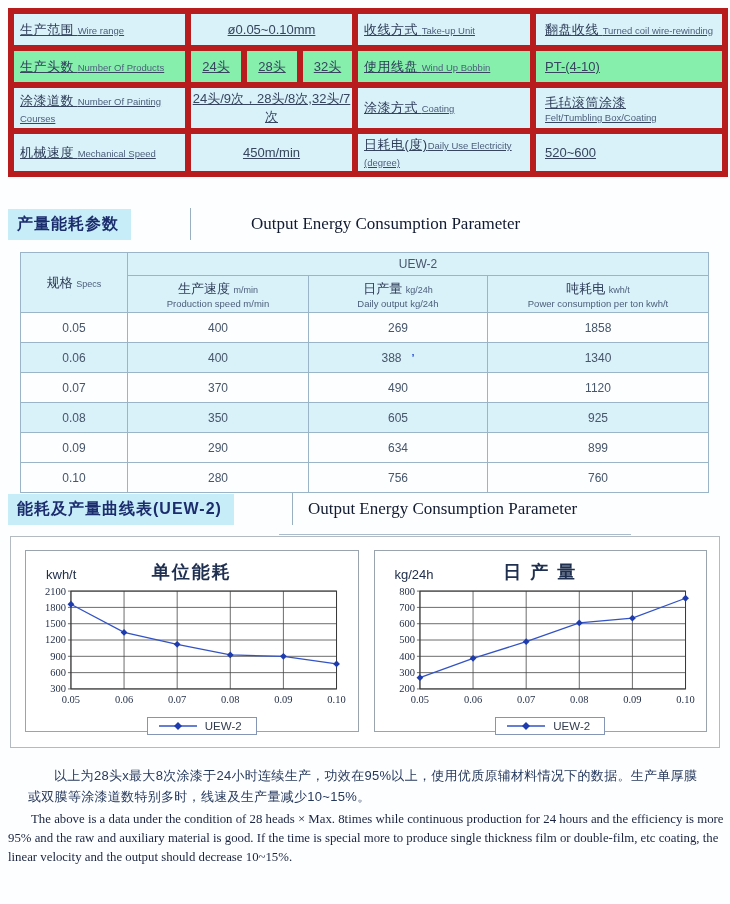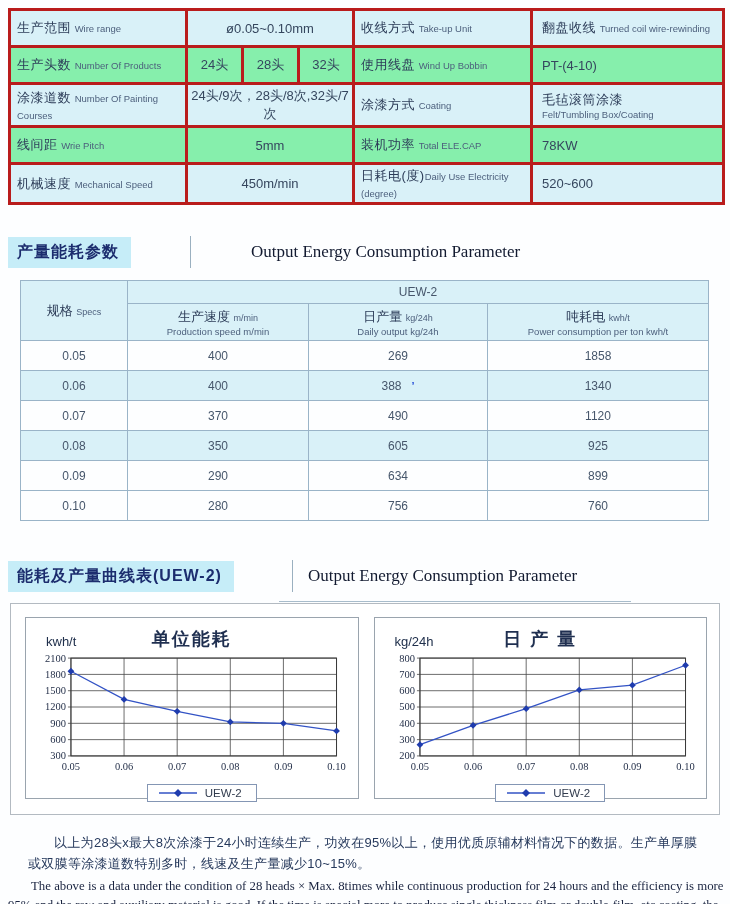--- a/index.html
+++ b/index.html
@@ -7,22 +7,22 @@
     width: 730px; height: 904px; margin: 0 auto; position: relative;
     background: #fdfeff;
     font-family: "Liberation Sans", sans-serif;
     color: #2d3c55;
     overflow: hidden;
   }
   
   table.spec { border-collapse: collapse; table-layout: fixed; }
   .top-table { width: 714px; margin: 8px 0 0 8px; }
   .top-table td {
-    border: 3px solid #b91c1c; padding: 2px 6px;
-    font-size: 13px; color: #35465e; vertical-align: middle;
+    border: 6px solid #b91c1c; padding: 2px 6px;
+    font-size: 13px; color: #35465e; vertical-align: middle; text-decoration: underline;
   }
   .top-table tr { height: 37px; }
   .top-table tr.tall { height: 41px; padding-left: 24px; }
   tr.row-cyan td { background: #d9f1f8; }
   tr.row-white td { background: #86efac; }
   .lbl-cn { font-size: 13px; color: #2c3c58; letter-spacing: .5px; }
   .lbl-en { font-size: 9.5px; color: #4c5f7c; }
   .val-c { text-align: center; }
   .val-l { text-align: left; padding-left: 9px !important; }
   .sub-en { display: block; font-size: 9.5px; color: #4c5f7c; }
@@ -131,32 +131,20 @@
     </td>
     <td colspan="3" class="val-c" style="padding:2px 1px;">24头/9次，28头/8次,32头/7次</td>
     <td>
       <span class="lbl-cn">涂漆方式</span>
       <span class="lbl-en">Coating</span>
     </td>
     <td class="val-l">
       <span class="lbl-cn">毛毡滚筒涂漆</span>
       <span class="sub-en">Felt/Tumbling Box/Coating</span>
     </td>
-  </tr>
-  <tr class="row-white">
-    <td>
-      <span class="lbl-cn">线间距</span>
-      <span class="lbl-en">Wrie Pitch</span>
-    </td>
-    <td colspan="3" class="val-c">5mm</td>
-    <td>
-      <span class="lbl-cn">装机功率</span>
-      <span class="lbl-en">Total ELE.CAP</span>
-    </td>
-    <td class="val-l">78KW</td>
   </tr>
   <tr class="row-cyan">
     <td>
       <span class="lbl-cn">机械速度</span>
       <span class="lbl-en">Mechanical Speed</span>
     </td>
     <td colspan="3" class="val-c">450m/min</td>
     <td>
       <span class="lbl-cn">日耗电(度)</span><span class="lbl-en">Daily Use Electricity (degree)</span>
     </td>
@@ -237,21 +225,21 @@
       </tr>
       <tr class="data-row">
         <td>0.10</td>
         <td>280</td>
         <td>756</td>
         <td>760</td>
       </tr>
     </tbody>
 </table>
 
-<div class="section-header" style="margin-top:39px;">
+<div class="section-header" style="">
   <span class="sec-cn">能耗及产量曲线表(UEW-2)</span>
   <span class="sec-underline" style="display:flex;align-items:center;">
     <span class="sec-div" style="margin-left:13px;"></span>
     <span class="sec-en">Output Energy Consumption Parameter</span>
   </span>
 </div>
 
 <div class="charts-outer">
 
   <div class="chart-box">

